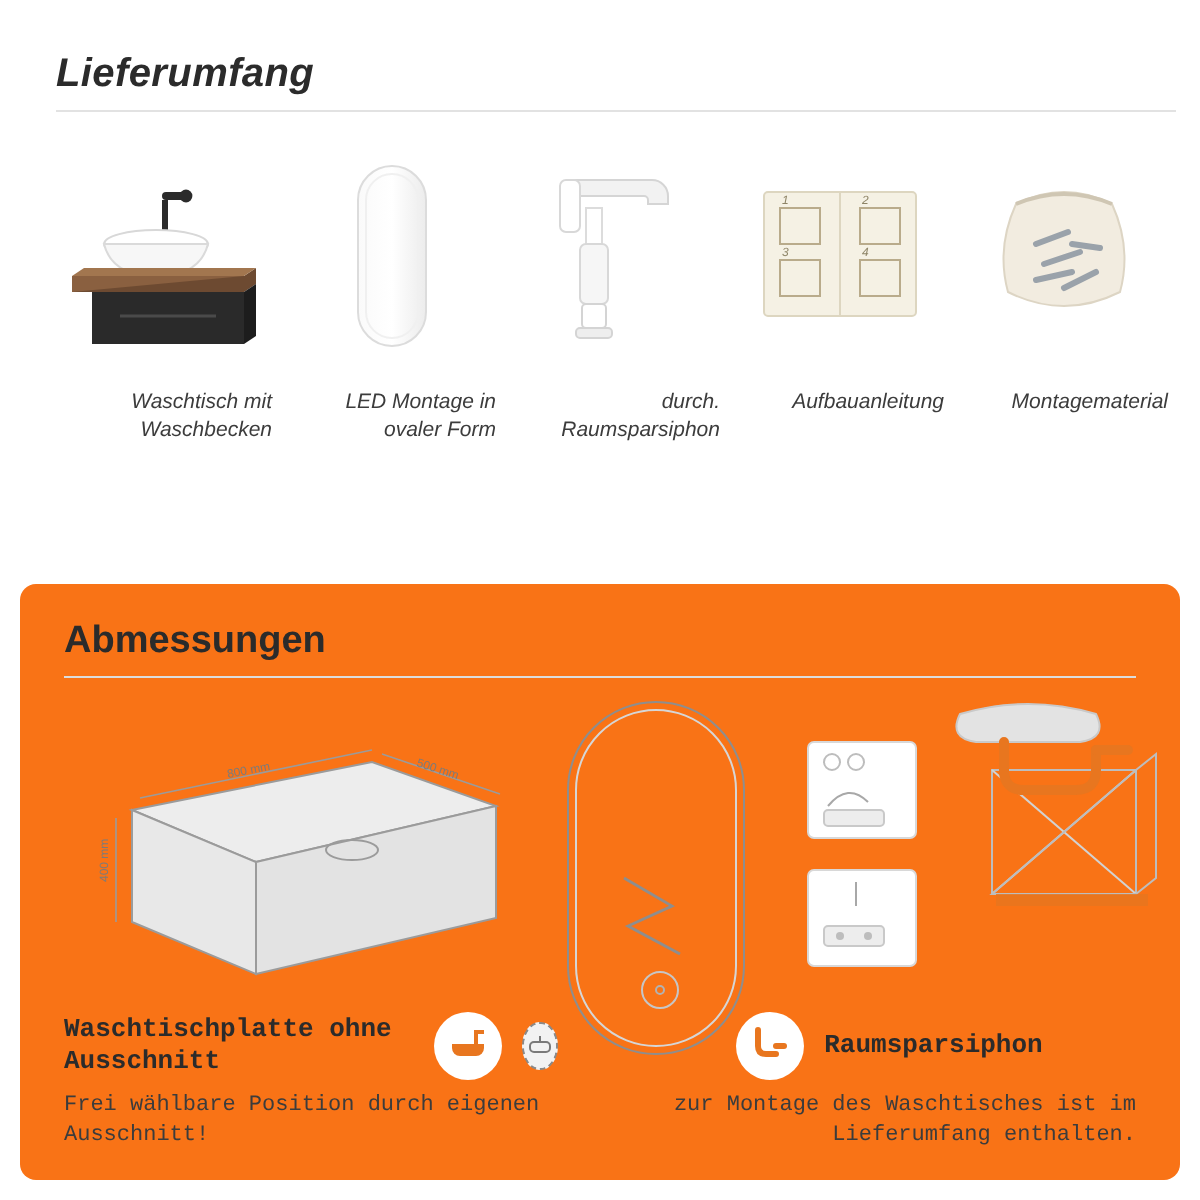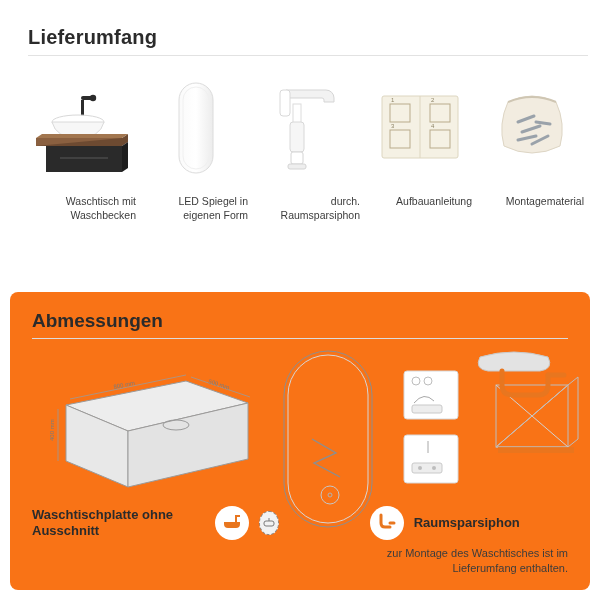--- a/index.html
+++ b/index.html
@@ -23,20 +23,21 @@
 
   
   .section-scope {
     position: absolute;
     left: 0;
     top: 0;
     width: 600px;
     height: 280px;
     box-sizing: border-box;
     padding: 26px 12px 0 28px;
+    font-style: italic;
   }
   .scope-title {
     font-size: 20px;
     font-weight: bold;
     color: #2b2b2b;
     letter-spacing: 0.2px;
     margin: 0 0 6px 0;
   }
   .scope-rule {
     height: 1px;
@@ -95,20 +96,21 @@
     position: relative;
     height: 200px;
   }
   .footer {
     position: absolute;
     left: 22px;
     right: 22px;
     bottom: 14px;
     display: flex;
     justify-content: space-between;
+    font-family: Liberation Mono, monospace;
   }
   .foot-block { width: 46%; }
   .foot-block.right { text-align: right; }
   .foot-head {
     display: flex;
     align-items: center;
     gap: 10px;
   }
   .foot-block.right .foot-head { justify-content: center; }
   .foot-title {
@@ -187,21 +189,21 @@
               <linearGradient id="mirrorGrad" x1="0" y1="0" x2="1" y2="0">
                 <stop offset="0%" stop-color="#fafafa"></stop>
                 <stop offset="50%" stop-color="#ffffff"></stop>
                 <stop offset="100%" stop-color="#ececec"></stop>
               </linearGradient>
             </defs>
             <rect x="41" y="5" width="34" height="90" rx="17" fill="url(#mirrorGrad)" stroke="#dcdcdc"></rect>
             <rect x="45" y="9" width="26" height="82" rx="13" fill="none" stroke="#f0f0f0"></rect>
           </svg>
         </div>
-        <div class="scope-caption">LED Spiegel in eigenen Form</div>
+        <div class="scope-caption">LED Montage in ovaler Form</div>
       </div>
 
       <div class="scope-item">
         <div class="scope-figure">
           <svg width="116" height="100" viewBox="0 0 116 100">
             <path d="M36 12 h40 a8 8 0 0 1 8 8 v4 h-10 v-2 a2 2 0 0 0 -2 -2 h-36 z" fill="#f2f2f2" stroke="#d5d5d5"></path>
             <rect x="30" y="12" width="10" height="26" rx="3" fill="#ffffff" stroke="#d8d8d8"></rect>
             <rect x="43" y="26" width="8" height="20" fill="#ffffff" stroke="#dcdcdc"></rect>
             <rect x="40" y="44" width="14" height="30" rx="3" fill="#f6f6f6" stroke="#d8d8d8"></rect>
             <rect x="41" y="74" width="12" height="12" rx="2" fill="#ffffff" stroke="#d4d4d4"></rect>
@@ -327,20 +329,21 @@
               <rect x="14" y="3" width="5" height="2" fill="#e8761f"></rect>
             </svg>
           </span>
           <span class="mark-circle">
             <svg width="12" height="12" viewBox="0 0 12 12">
               <rect x="1" y="4" width="10" height="5" rx="2" fill="none" stroke="#7a7a7a"></rect>
               <line x1="6" y1="1" x2="6" y2="4" stroke="#7a7a7a"></line>
             </svg>
           </span>
         </div>
+        <div class="foot-sub">Frei wählbare Position durch eigenen Ausschnitt!</div>
       </div>
 
       <div class="foot-block right">
         <div class="foot-head">
           <span class="badge">
             <svg width="22" height="22" viewBox="0 0 22 22">
               <path d="M5 3 v8 q0 4 4 4 h5" fill="none" stroke="#e8761f" stroke-width="3" stroke-linecap="round"></path>
               <path d="M14 11 h4" fill="none" stroke="#e8761f" stroke-width="3" stroke-linecap="round"></path>
             </svg>
           </span>

